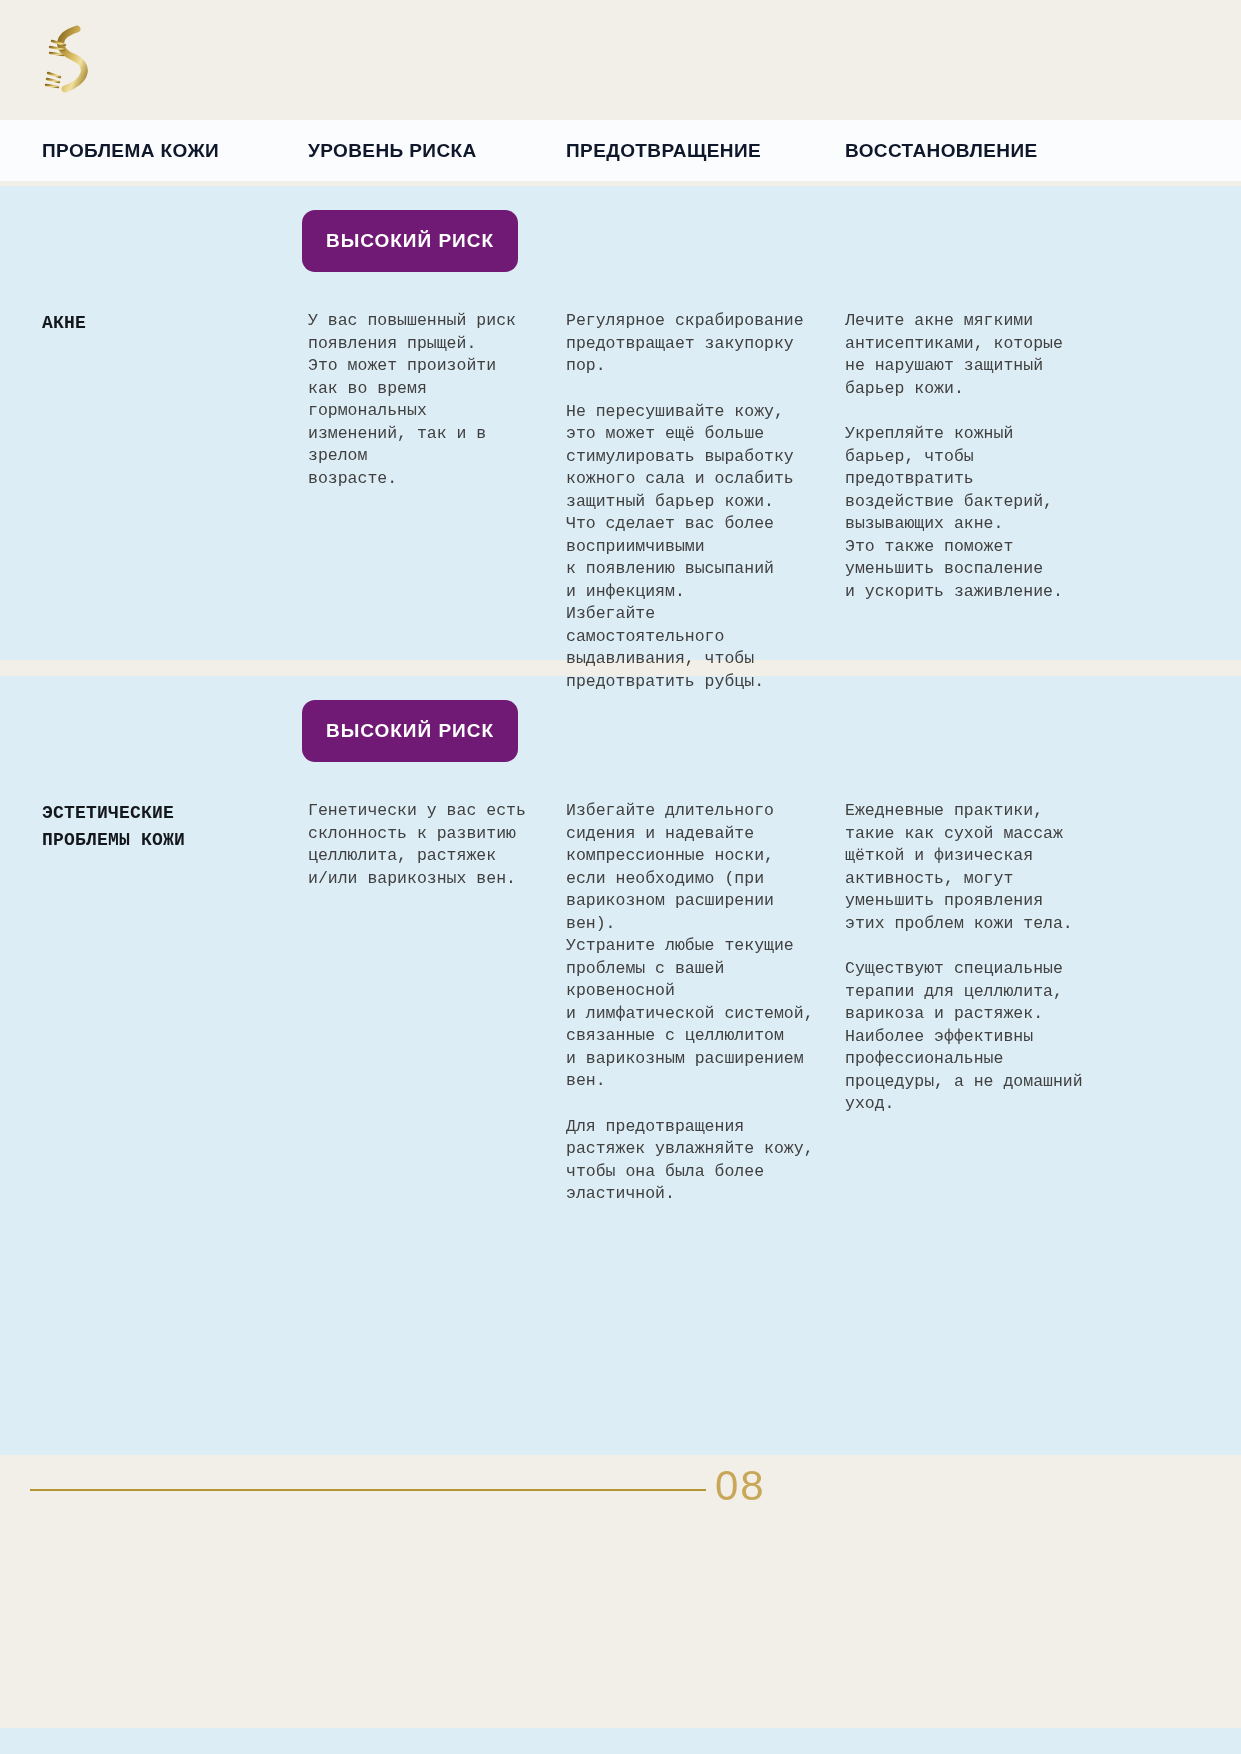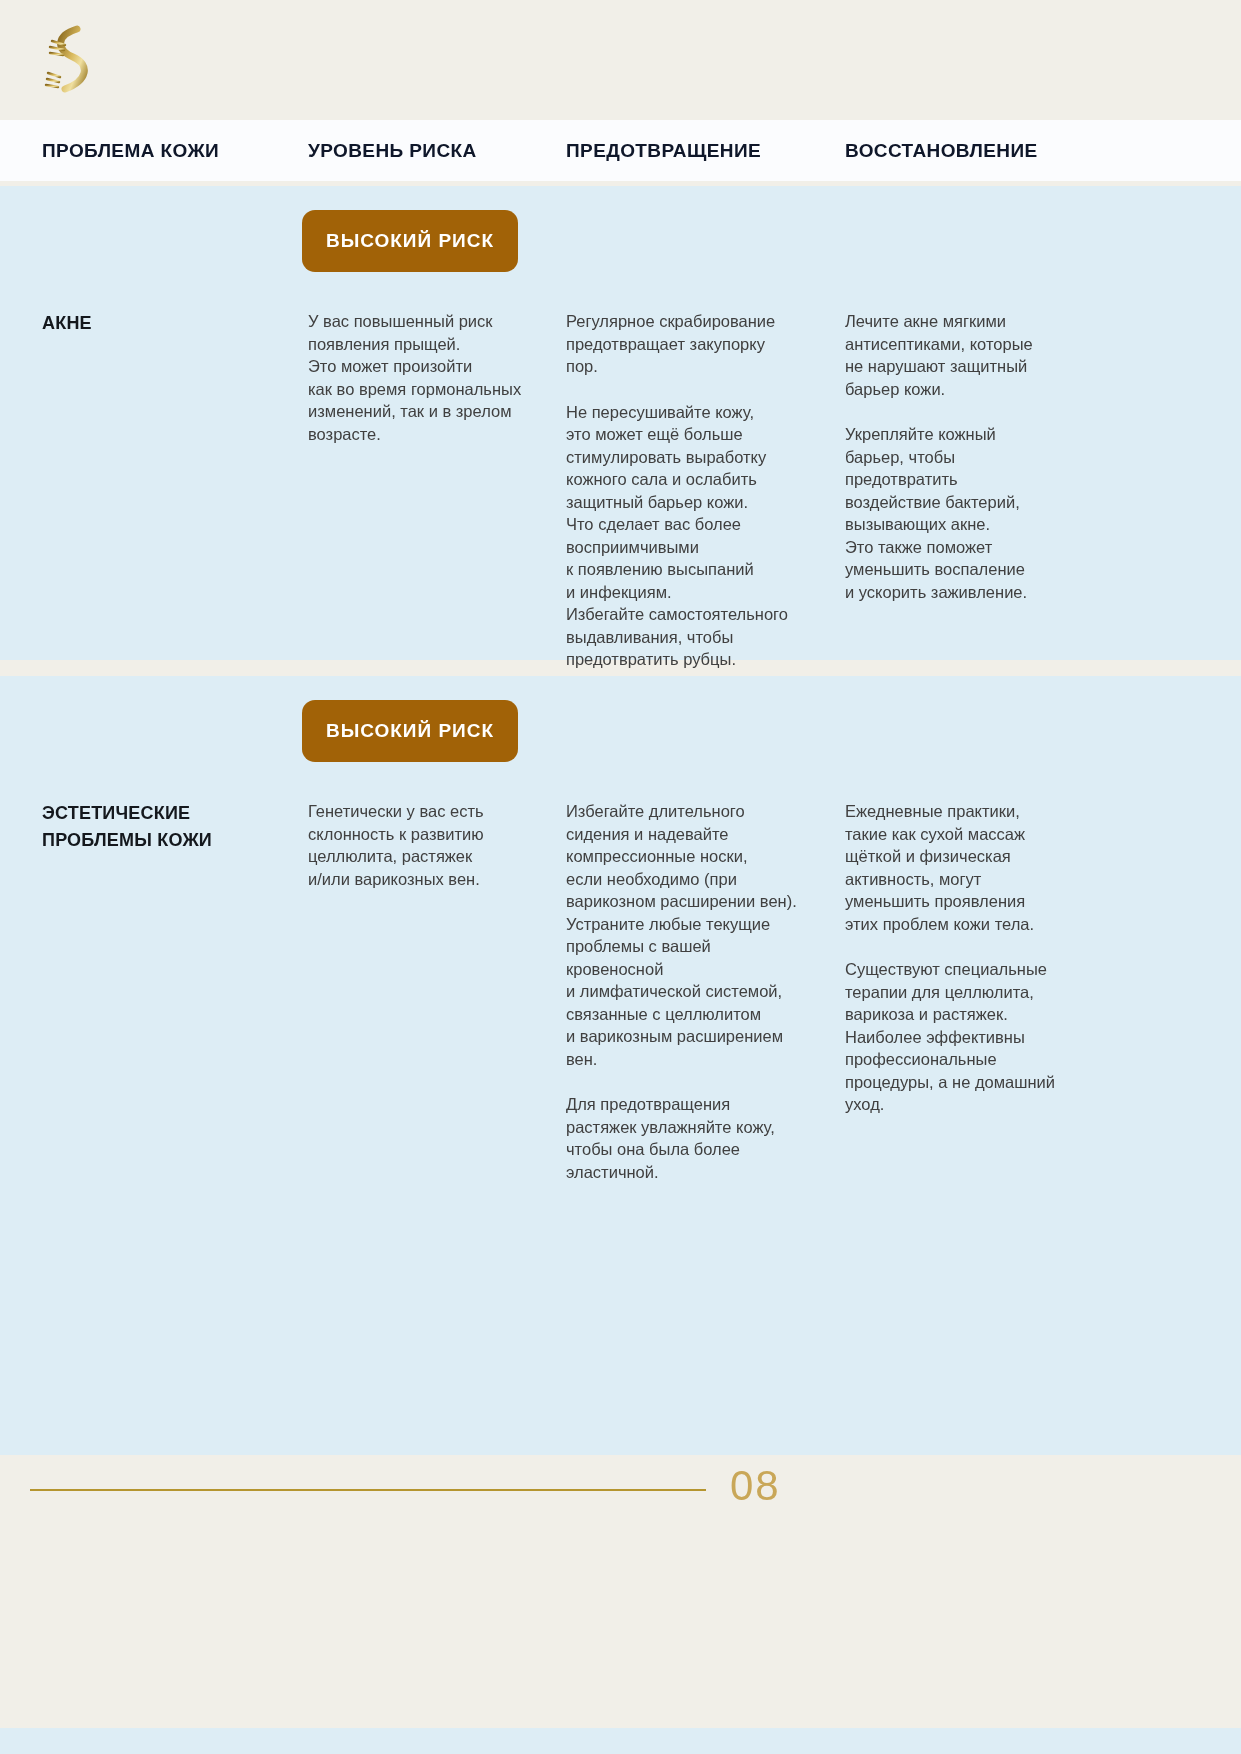--- a/index.html
+++ b/index.html
@@ -24,29 +24,30 @@
   .panel{
     background:#ddedf5;
     box-sizing:border-box;
     padding-top:24px;
   }
   .panel-1{height:474px;margin-top:5px;}
   .panel-2{height:779px;margin-top:16px;}
   .badge{
     margin-left:302px;
     width:216px;height:62px;
-    background:#a16207;border-radius:13px;
+    background:#701a75;border-radius:13px;
     display:flex;align-items:center;justify-content:center;
     color:#ffffff;font-size:19px;font-weight:700;letter-spacing:1px;text-align:center;
   }
   .row{
     margin-top:38px;
     display:grid;grid-template-columns:266px 258px 279px 1fr;
     padding-left:42px;padding-right:28px;box-sizing:border-box;
     align-items:start;
+    font-family:Liberation Mono, monospace;
   }
   .problem-name{
     font-size:18px;font-weight:700;color:#14181d;
     line-height:27px;letter-spacing:0.2px;
     white-space:pre-line;
     padding-right:20px;
   }
   .cell p{
     margin:0 0 23px 0;
     font-size:16.5px;line-height:22.5px;
@@ -55,21 +56,21 @@
   }
   .cell{padding-right:24px;}
   .footer{
     height:273px;position:relative;
   }
   .footer-line{
     position:absolute;left:30px;top:34px;width:676px;height:2px;
     background:#b5952f;
   }
   .page-number{
-    position:absolute;left:730px;top:7px;
+    position:absolute;left:715px;top:7px;
     font-size:42px;color:#c9a758;letter-spacing:2px;
   }
   .bottom-strip{height:26px;background:#ddedf5;}
 </style>
 </head>
 <body>
 
 <div class="top-band">
   <div class="logo">
     <svg width="44" height="72" viewBox="0 0 44 72">

